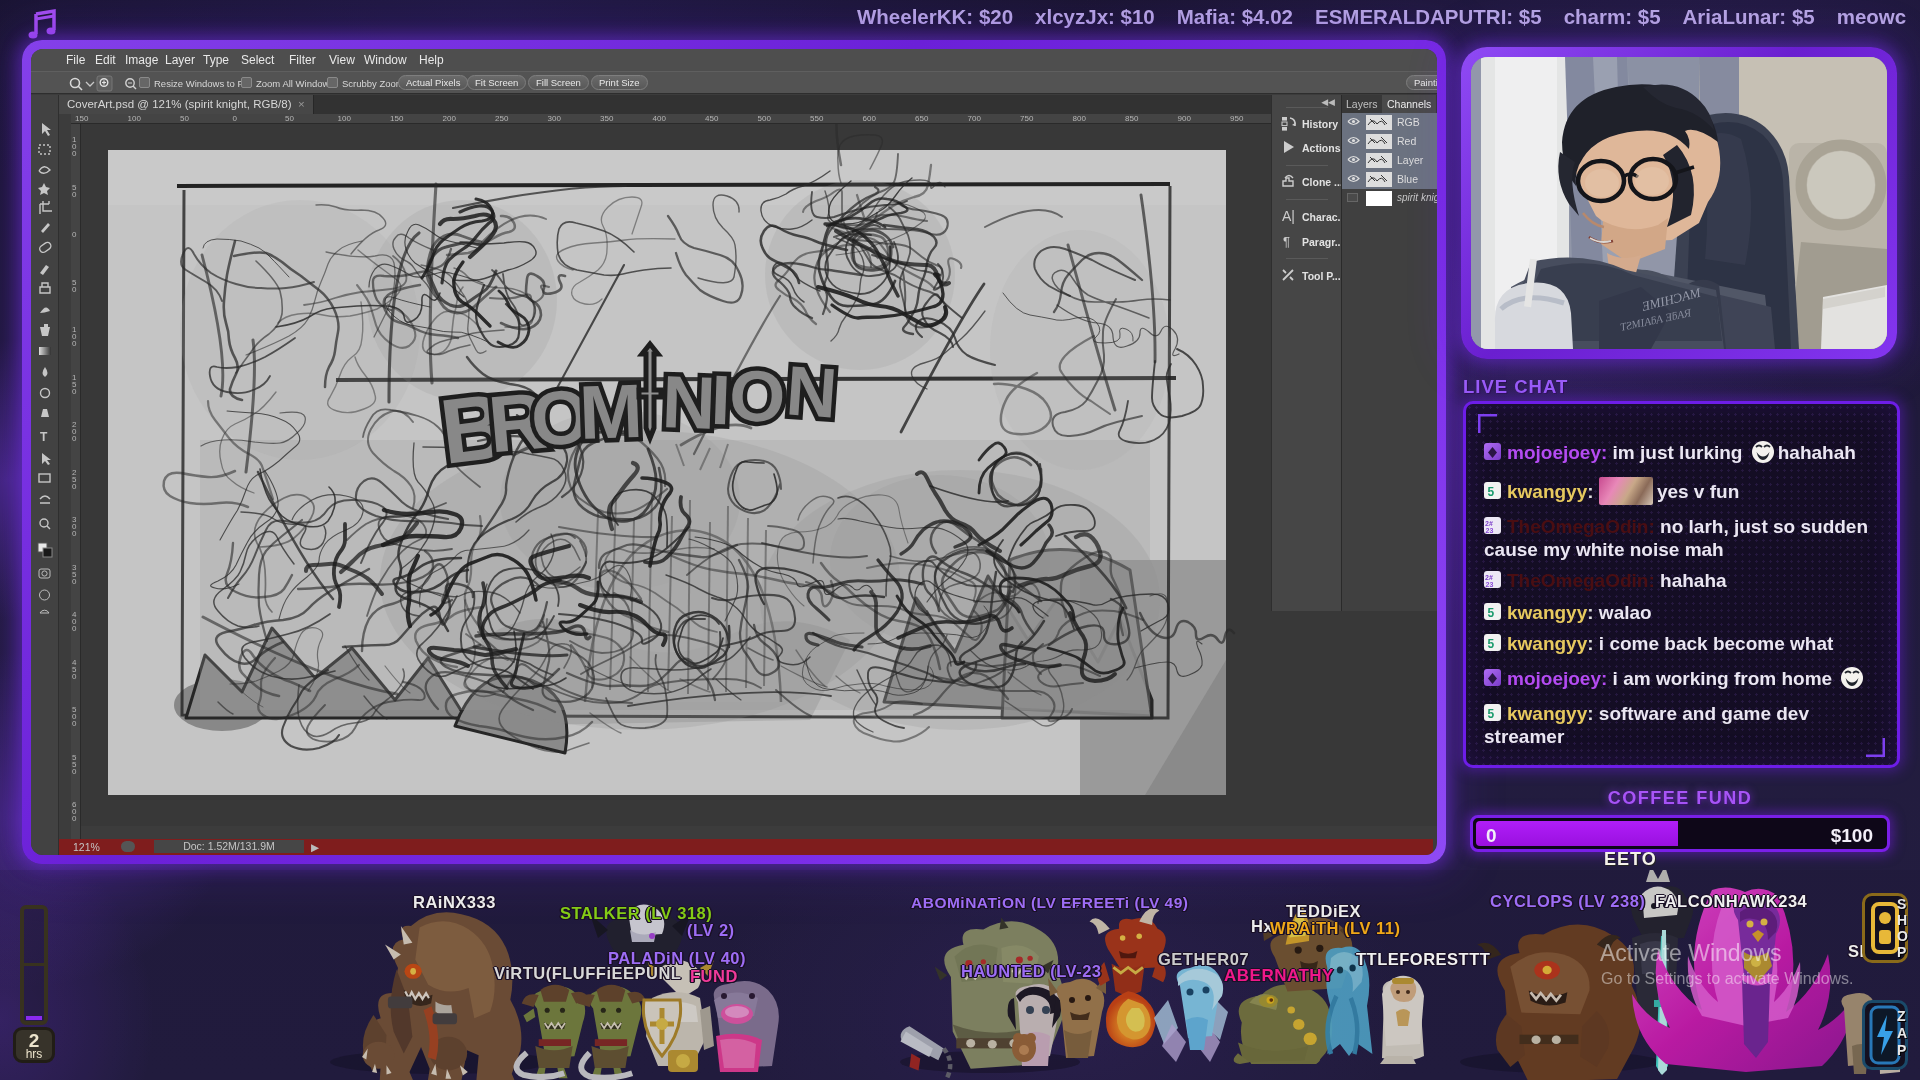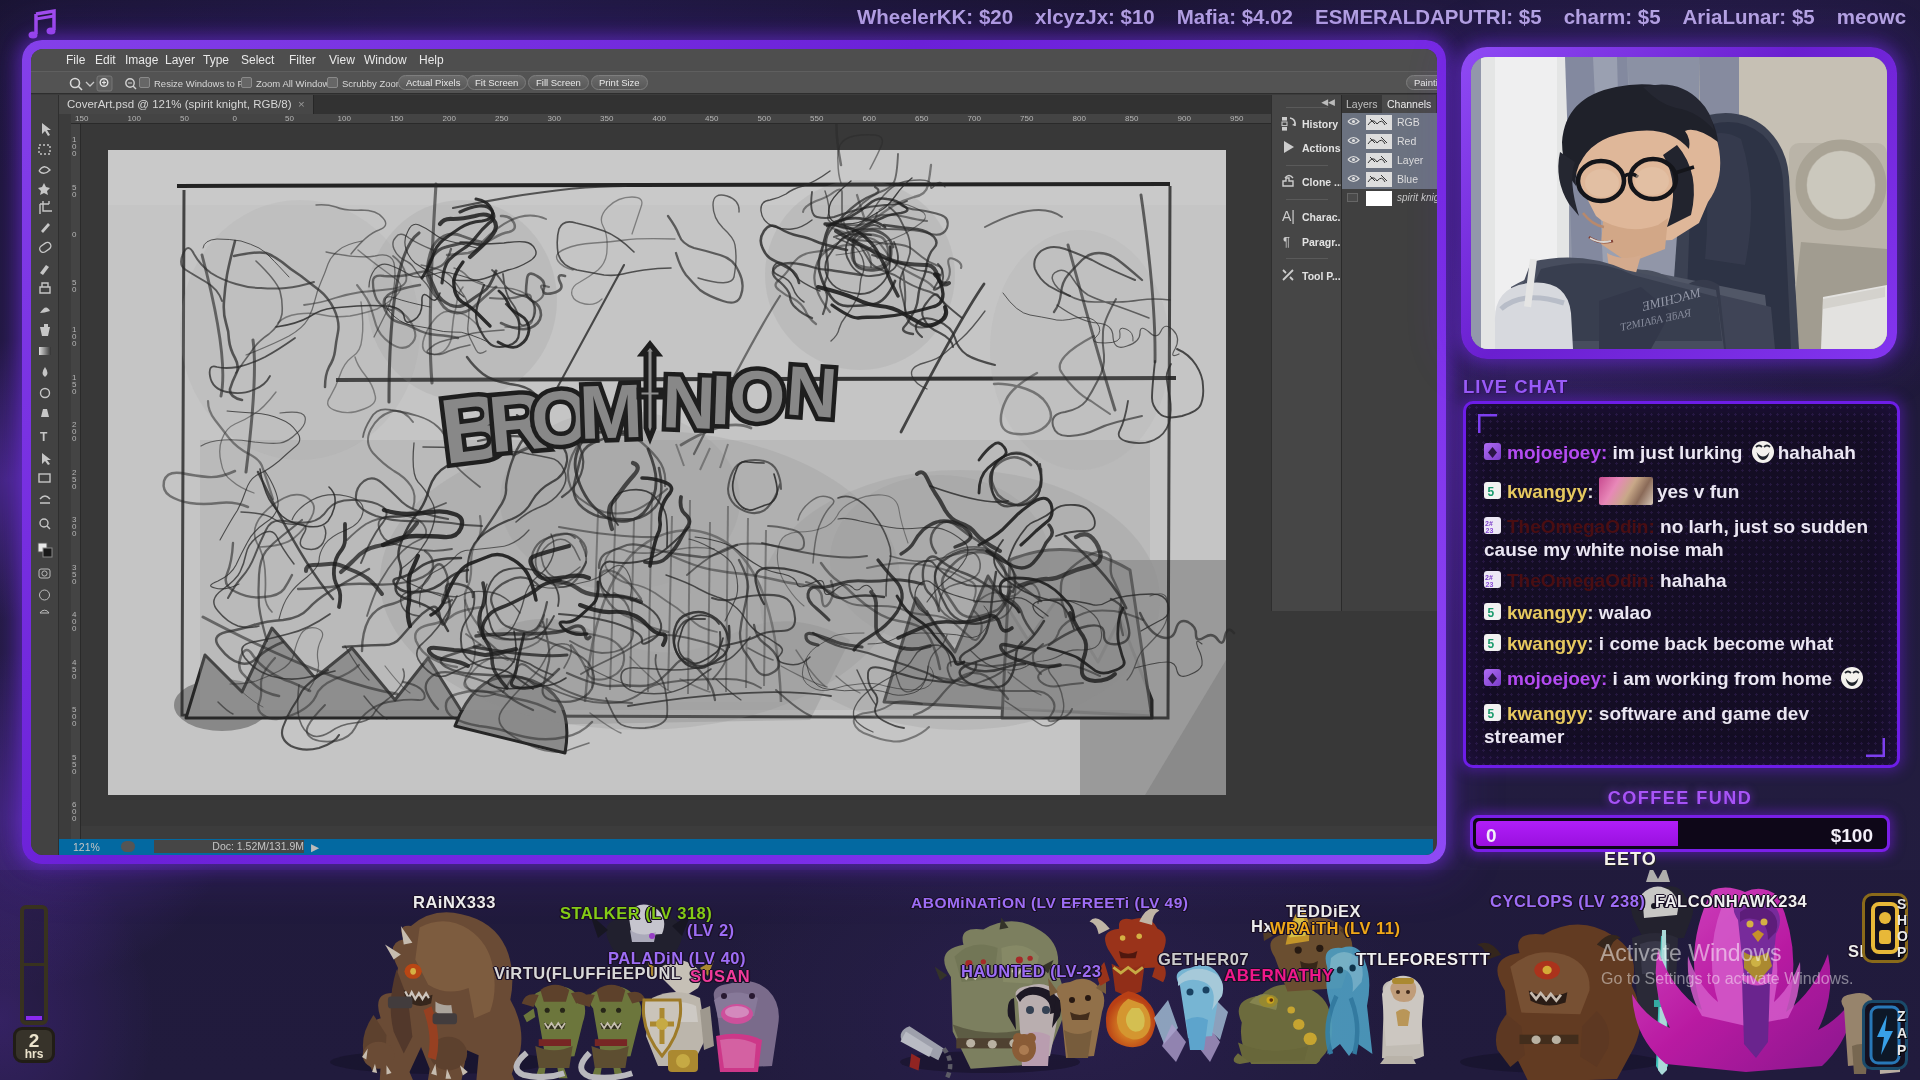--- a/index.html
+++ b/index.html
@@ -24,21 +24,21 @@
 .menubar{position:absolute;left:0;top:0;right:0;height:22px;background:#4e4e4e;color:#e8e8e8;font-size:12px}
 .menubar span{position:absolute;top:4px}
 .optbar{position:absolute;left:0;top:22px;right:0;height:23px;background:#535353;border-top:1px solid #5f5f5f;border-bottom:1px solid #2e2e2e;color:#d8d8d8;font-size:9.5px}
 .chk{position:absolute;top:5px;width:11px;height:11px;background:#666;border:1px solid #8a8a8a;border-radius:2px}
 .obtn{position:absolute;top:3px;height:15px;line-height:13px;padding:0 7px;background:linear-gradient(#6a6a6a,#585858);border:1px solid #7e7e7e;border-radius:8px;font-size:9.5px;color:#e8e8e8}
 .tabbar{position:absolute;left:0;top:46px;right:0;height:19px;background:#323232}
 .tab{position:absolute;left:28px;top:0;height:19px;background:#474747;color:#d6d6d6;font-size:11.5px;padding:3px 8px 0 8px;border-right:1px solid #272727}
 .hruler{position:absolute;left:40px;top:65px;right:0;height:10px;background:#444;border-bottom:1px solid #2a2a2a;color:#b5b5b5;font-size:8px}
 .vruler{position:absolute;left:40px;top:75px;width:10px;bottom:16px;background:#444;border-right:1px solid #2a2a2a;color:#b5b5b5;font-size:8px}
 .toolbar{position:absolute;left:0;top:46px;width:28px;bottom:0;background:#424242;border-right:1px solid #2f2f2f}
-.statusbar{position:absolute;left:28px;bottom:0;right:4px;height:16px;background:#0369a1;color:#c5c5c5;font-size:10.5px}
+.statusbar{position:absolute;left:28px;bottom:0;right:4px;height:16px;background:#7f1d1d;color:#c5c5c5;font-size:10.5px}
 
 .dock{position:absolute;top:46px;right:96px;width:70px;height:516px;background:#464646;border-left:1px solid #2e2e2e}
 .dock .ico{position:absolute;left:8px;width:18px;height:16px;color:#cfcfcf}
 .dock .lbl{position:absolute;left:30px;color:#e2e2e2;font-size:10.5px;font-weight:bold;white-space:nowrap}
 .panel{position:absolute;top:46px;right:0;width:96px;height:516px;background:#404040;border-left:1px solid #2a2a2a}
 .prow{position:absolute;left:0;width:100%;height:19px;color:#dedede;font-size:10.5px}
 .psel{background:#6b7280}
 
 .camframe{position:absolute;left:1461px;top:47px;width:436px;height:312px;border-radius:26px;
 background:linear-gradient(135deg,#8f4af5,#6a1fd0 45%,#8335f0);
@@ -703,21 +703,21 @@
         </div>
         <div class="prow" style="top:94px;background:#404040">
 <span class="abs" style="left:5px;top:4px;width:11px;height:9px;border:1px solid #666;background:#4a4a4a"></span>
 <span class="abs" style="left:24px;top:2px;width:26px;height:15px;background:#fff"></span>
 <span class="abs" style="left:55px;top:3px;font-style:italic;color:#c8c8c8;white-space:nowrap;font-size:10px">spirit knight N</span>
         </div>
 </div>
 <div class="statusbar">
         <span class="abs" style="left:14px;top:2px;font-size:10.5px">121%</span>
         <span class="abs" style="left:62px;top:2px;width:14px;height:11px;background:#555;border-radius:7px"></span>
-        <span class="abs" style="left:95px;top:1px;width:150px;height:13px;background:#464646;text-align:right">Doc: 1.52M/131.9M</span>
+        <span class="abs" style="left:95px;top:1px;width:150px;height:13px;background:#464646;text-align:center">Doc: 1.52M/131.9M</span>
         <span class="abs" style="left:252px;top:2px;color:#bbb">▶</span>
       </div>
 </div>
   </div>
 
 <div class="camframe">
     <div class="camin">
 <svg width="416" height="292" viewBox="0 0 416 292">
 <rect width="416" height="292" fill="#9aa0b2"></rect>
 <rect x="0" y="0" width="34" height="292" fill="#9ba1b5"></rect>
@@ -1079,39 +1079,39 @@
 <path d="M1852 1046 q10 -4 16 0 l-2 28 -12 0 z" fill="#8a7858"></path>
 <path d="M1878 1022 q-6 -10 8 -12 q14 -2 16 10 l-2 52 -20 2 z" fill="#d8ccb8"></path>
 </g>
 <rect x="0" y="870" width="1920" height="210" fill="#1b1530" opacity="0.16"></rect>
 </svg>
 <div class="mname" style="left:413px;top:893px;color:#ececec;font-size:16.5px">RAiNX333</div>
 <div class="mname" style="left:560px;top:904px;color:#84cc16;font-size:16.5px">STALKER (LV 318)</div>
 <div class="mname" style="left:687px;top:921px;color:#9d6df5;font-size:16.5px">(LV 2)</div>
 <div class="mname" style="left:608px;top:949px;color:#9d6df5;font-size:16.5px">PALADiN (LV 40)</div>
 <div class="mname" style="left:494px;top:964px;color:#d8d8d8;font-size:16.5px">ViRTU(FLUFFiEEPUNL</div>
-<div class="mname" style="left:690px;top:967px;color:#f03a9a;font-size:16.5px">SUSAN</div>
+<div class="mname" style="left:690px;top:967px;color:#f03a9a;font-size:16.5px">FUND</div>
 <div class="mname" style="left:911px;top:894px;color:#9d6df5;font-size:15.5px">ABOMiNATiON (LV 24</div>
 <div class="mname" style="left:1061px;top:894px;color:#9d6df5;font-size:15.5px">EFREETi (LV 49)</div>
 <div class="mname" style="left:961px;top:962px;color:#9d6df5;font-size:16.5px">HAUNTED (LV-23</div>
 <div class="mname" style="left:1158px;top:950px;color:#cccccc;font-size:16.5px">GETHER07</div>
 <div class="mname" style="left:1286px;top:902px;color:#ececec;font-size:16.5px">TEDDiEX</div>
 <div class="mname" style="left:1251px;top:917px;color:#ececec;font-size:16.5px">Hx</div>
 <div class="mname" style="left:1270px;top:919px;color:#f0a818;font-size:16.5px">WRAiTH (LV 11)</div>
 <div class="mname" style="left:1224px;top:966px;color:#f0188a;font-size:17px">ABERNATHY</div>
 <div class="mname" style="left:1356px;top:950px;color:#f0f0f0;font-size:16.5px">TTLEFORESTTT</div>
 <div class="mname" style="left:1490px;top:892px;color:#9d6df5;font-size:16.5px">CYCLOPS (LV 238)</div>
 <div class="mname" style="left:1655px;top:892px;color:#f0f0f0;font-size:16.5px">FALCONHAWK234</div>
 <div class="mname" style="left:1848px;top:942px;color:#ececec;font-size:16.5px">SERR</div>
 <div class="abs" style="left:20px;top:905px;width:28px;height:120px;border:4px solid #38321f;border-radius:6px;background:rgba(28,24,46,.45)"></div>
 <div class="abs" style="left:24px;top:963px;width:20px;height:3px;background:#38321f"></div>
 <div class="abs" style="left:26px;top:1016px;width:16px;height:4px;background:#8a2af0"></div>
 <div class="abs" style="left:13px;top:1027px;width:42px;height:36px;background:#37332a;border:3px solid #211d16;border-radius:9px;text-align:center">
 <div style="color:#ece4cc;font-weight:bold;font-size:19px;line-height:17px;margin-top:2px">2</div>
-<div style="color:#ece4cc;font-weight:bold;font-size:12px;line-height:11px">hrs</div>
+<div style="color:#ece4cc;font-weight:normal;font-size:12px;line-height:11px">hrs</div>
   </div>
 
 <div class="abs" style="left:1862px;top:893px;width:46px;height:70px;border:3px solid #8a6a1a;border-radius:10px;background:#141020">
 <svg width="40" height="64" viewBox="0 0 40 64">
       <rect x="8" y="8" width="24" height="48" rx="6" fill="none" stroke="#e8b838" stroke-width="4"></rect>
       <circle cx="20" cy="22" r="6" fill="#e8b838"></circle>
       <rect x="14" y="34" width="12" height="14" rx="3" fill="#e8b838"></rect>
     </svg></div>
 <div class="abs" style="left:1897px;top:896px;color:#e8e8e8;font-weight:bold;font-size:14px;line-height:16px;text-shadow:1px 1px 0 #000">S<br>H<br>O<br>P</div>
 <div class="abs" style="left:1862px;top:1000px;width:46px;height:70px;border:3px solid #1a4a6a;border-radius:10px;background:#141020">

